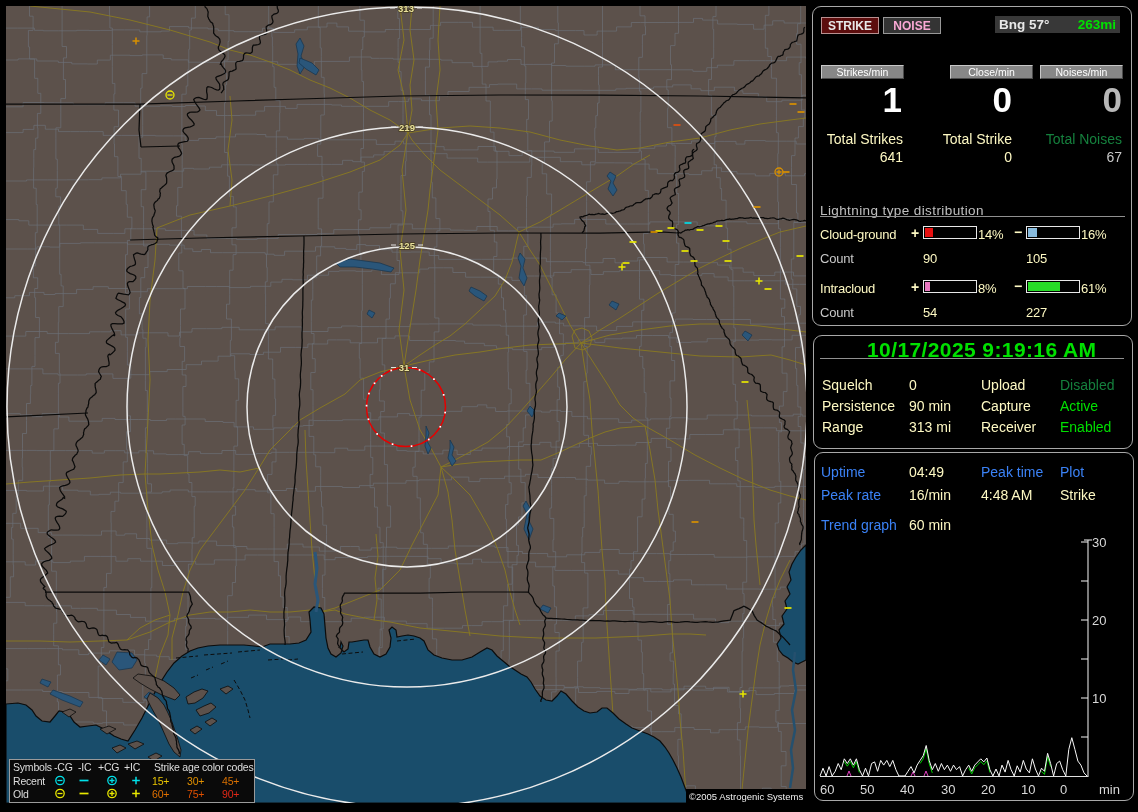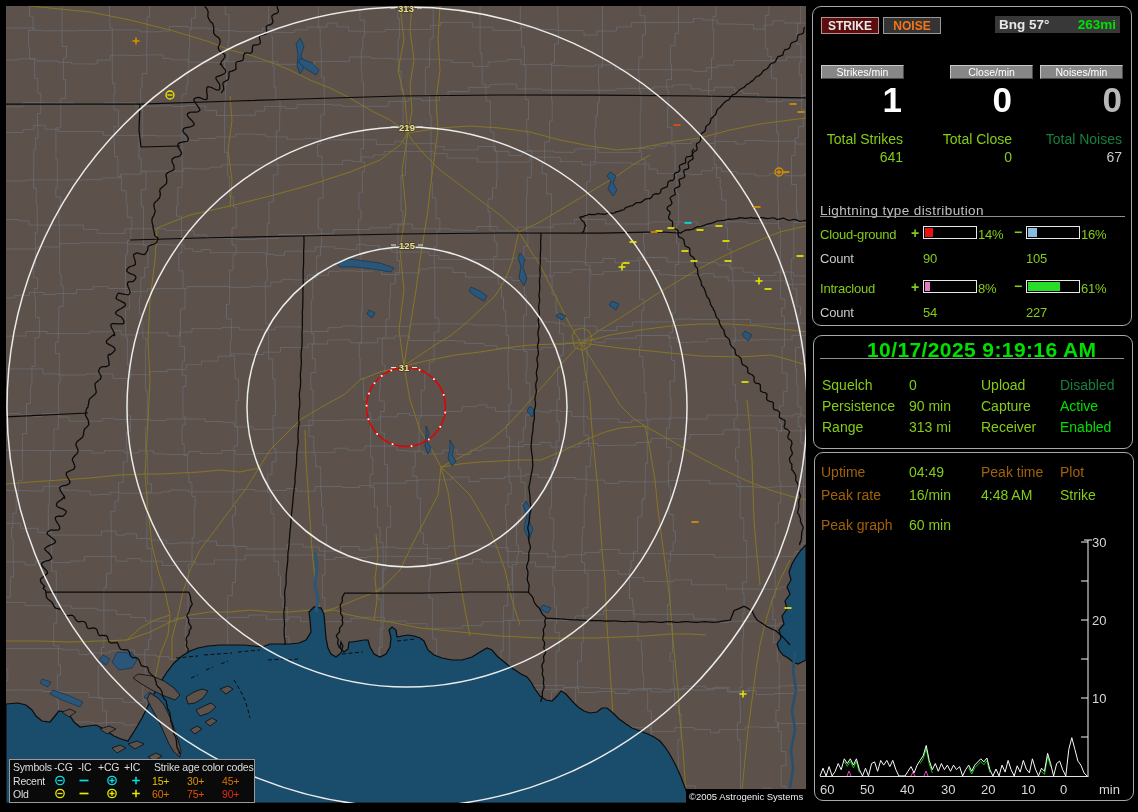--- a/index.html
+++ b/index.html
@@ -1,26 +1,26 @@
 <!DOCTYPE html>
 <html><head><meta charset="utf-8"><style>
 html,body{margin:0;padding:0;background:#000;width:1138px;height:812px;overflow:hidden}
 body{position:relative;font-family:"Liberation Sans",sans-serif}
-.t{position:absolute;white-space:nowrap;font-size:14px;color:#84cc16}
+.t{position:absolute;white-space:nowrap;font-size:14px;color:#fef9c3}
 .panel{position:absolute;background:#000;border:1px solid #a8a8a8;border-radius:9px}
 .btn{position:absolute;text-align:center;font-weight:bold;font-size:12px;color:#e8e8e8}
 .gb{position:absolute;background:#878787;border-top:1px solid #c8c8c8;border-left:1px solid #c8c8c8;border-right:1px solid #4a4a4a;border-bottom:1px solid #4a4a4a;text-align:center;font-size:10.5px;line-height:12px;height:12px;color:#fff}
 .big{position:absolute;font-size:35px;line-height:28px;font-weight:bold;color:#fff;text-align:right;width:60px}
 .r{text-align:right}
 .bar{position:absolute;height:11px;width:52px;border:1px solid #e8e8e8;background:#000}
 .bar>div{height:9px;margin:1px 0 0 1px}
 .bold{font-weight:bold}
 .bl{font-weight:normal;font-size:13px;letter-spacing:-0.2px}
 .gray{color:#15803d}
-.lgr{color:#a16207}
+.lgr{color:#3b82f6}
 .green{color:#00e000}
 svg text.rl{font-family:"Liberation Sans",sans-serif;font-size:9.5px;font-weight:bold;fill:#eae29c;paint-order:stroke;stroke:#453b20;stroke-width:1.5px}
 </style></head><body>
 <svg width="812" height="812" viewBox="0 0 812 812" style="position:absolute;left:0;top:0">
 <defs>
       <clipPath id="mp">
         <rect x="6" y="6" width="800" height="797"></rect>
       </clipPath>
     </defs>
 <g clip-path="url(#mp)">
@@ -204,31 +204,31 @@
       <text x="407" y="130.5" text-anchor="middle" class="rl">219</text>
       <path d="M390 8 L395 8 M417 8 L422 8" stroke="#e2e2e2" stroke-width="1.2"></path>
       <text x="406" y="11.5" text-anchor="middle" class="rl">313</text>
 </g>
 </svg>
 <div class="panel" style="left:812px;top:6px;width:318px;height:318px"></div>
 <div class="panel" style="left:813px;top:335px;width:318px;height:112px"></div>
 <div class="panel" style="left:814px;top:452px;width:318px;height:347px"></div>
 
 <div class="btn" style="left:821px;top:17px;width:56px;height:15px;line-height:16px;background:#5c0d0d;border:1px solid #b89090">STRIKE</div>
-<div class="btn" style="left:883px;top:17px;width:56px;height:15px;line-height:16px;background:#343434;border:1px solid #989898;color:#f97316">NOISE</div>
+<div class="btn" style="left:883px;top:17px;width:56px;height:15px;line-height:16px;background:#343434;border:1px solid #989898;color:#f9a8d4">NOISE</div>
 <div class="btn" style="left:995px;top:16px;width:117px;height:17px;line-height:18px;background:#383838;text-align:left;padding:0 4px;font-size:13.5px">Bng 57°<span class="green" style="float:right">263mi</span></div>
 
 <div class="gb" style="left:821px;top:65px;width:81px">Strikes/min</div>
 <div class="gb" style="left:950px;top:65px;width:81px">Close/min</div>
 <div class="gb" style="left:1040px;top:65px;width:81px">Noises/min</div>
 <div class="big" style="left:842px;top:86px">1</div>
 <div class="big" style="left:952px;top:86px">0</div>
 <div class="big" style="left:1062px;top:86px;color:#b8b8b8">0</div>
 <div class="t r" style="left:803px;top:131px;width:100px">Total Strikes</div>
-<div class="t r" style="left:912px;top:131px;width:100px">Total Close</div>
+<div class="t r" style="left:912px;top:131px;width:100px">Total Strike</div>
 <div class="t r gray" style="left:1022px;top:131px;width:100px">Total Noises</div>
 <div class="t r" style="left:803px;top:149px;width:100px">641</div>
 <div class="t r" style="left:912px;top:149px;width:100px">0</div>
 <div class="t r" style="left:1022px;top:149px;width:100px;color:#c8c8c8">67</div>
 
 <div class="t" style="left:820px;top:203px;color:#c0c0c0;font-size:13.5px;letter-spacing:0.4px">Lightning type distribution</div>
 <div style="position:absolute;left:820px;top:216px;width:305px;height:1px;background:#909090"></div>
 <div class="t bl" style="left:820px;top:227px">Cloud-ground</div>
 <div class="t bold" style="left:911px;top:225px">+</div>
 <div class="bar" style="left:923px;top:226px">
@@ -274,21 +274,21 @@
 <div class="t green" style="left:1060px;top:419px">Enabled</div>
 
 <div class="t lgr" style="left:821px;top:464px">Uptime</div>
 <div class="t" style="left:909px;top:464px">04:49</div>
 <div class="t lgr" style="left:981px;top:464px">Peak time</div>
 <div class="t lgr" style="left:1060px;top:464px">Plot</div>
 <div class="t lgr" style="left:821px;top:487px">Peak rate</div>
 <div class="t" style="left:909px;top:487px">16/min</div>
 <div class="t" style="left:981px;top:487px">4:48 AM</div>
 <div class="t" style="left:1060px;top:487px">Strike</div>
-<div class="t lgr" style="left:821px;top:517px">Peak graph</div>
+<div class="t lgr" style="left:821px;top:517px">Trend graph</div>
 <div class="t" style="left:909px;top:517px">60 min</div>
 <svg width="330" height="270" viewBox="808 532 330 270" style="position:absolute;left:808px;top:532px">
 <g stroke="#e0e0e0" fill="none" stroke-width="1.1">
       <path d="M1088 540 L1088 777 M820 776.5 L1088 776.5"></path>
       <path d="M1081 542 L1088 542"></path>
       <path d="M1081 581 L1088 581"></path>
       <path d="M1081 620 L1088 620"></path>
       <path d="M1081 659 L1088 659"></path>
       <path d="M1081 698 L1088 698"></path>
       <path d="M1081 737 L1088 737"></path>

